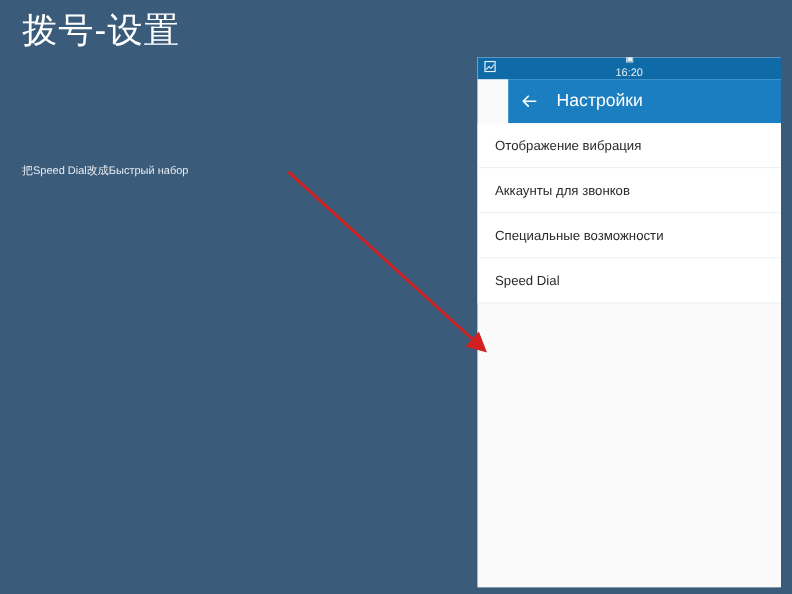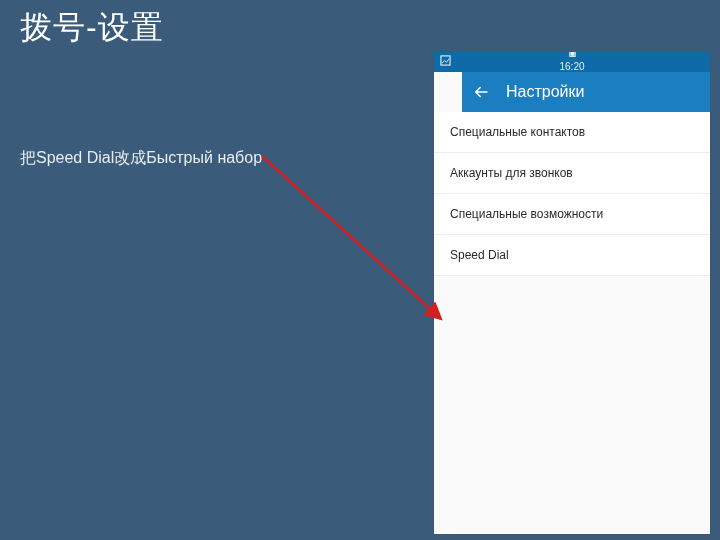--- a/index.html
+++ b/index.html
@@ -23,21 +23,21 @@
     top: 6px;
     font-size: 32px;
     font-weight: 500;
     letter-spacing: 1px;
     text-align: right;
   }
   .note {
     position: absolute;
     left: 20px;
     top: 148px;
-    font-size: 16px;
+    font-size: 10px;
     font-weight: 400;
     color: #e9edf1;
   }
   
   .phone {
     position: absolute;
     right: 10px;
     top: 52px;
     width: 276px;
     height: 482px;
@@ -158,21 +158,21 @@
     <div class="appbar">
       <span class="back">
         <svg width="18" height="18" viewBox="0 0 24 24" fill="none">
             <path d="M20 12H5M5 12l6-6M5 12l6 6" stroke="#fff" stroke-width="2" stroke-linecap="round" stroke-linejoin="round"></path>
           </svg>
       </span>
       <span class="title">Настройки</span>
     </div>
 
     <div class="settings-item">
-      <span>Специальные контактов</span>
+      <span>Отображение вибрация</span>
     </div>
     <div class="settings-item">
       <span>Аккаунты для звонков</span>
     </div>
     <div class="settings-item">
       <span>Специальные возможности</span>
     </div>
     <div class="settings-item">
       <span>Speed Dial</span>
     </div>

